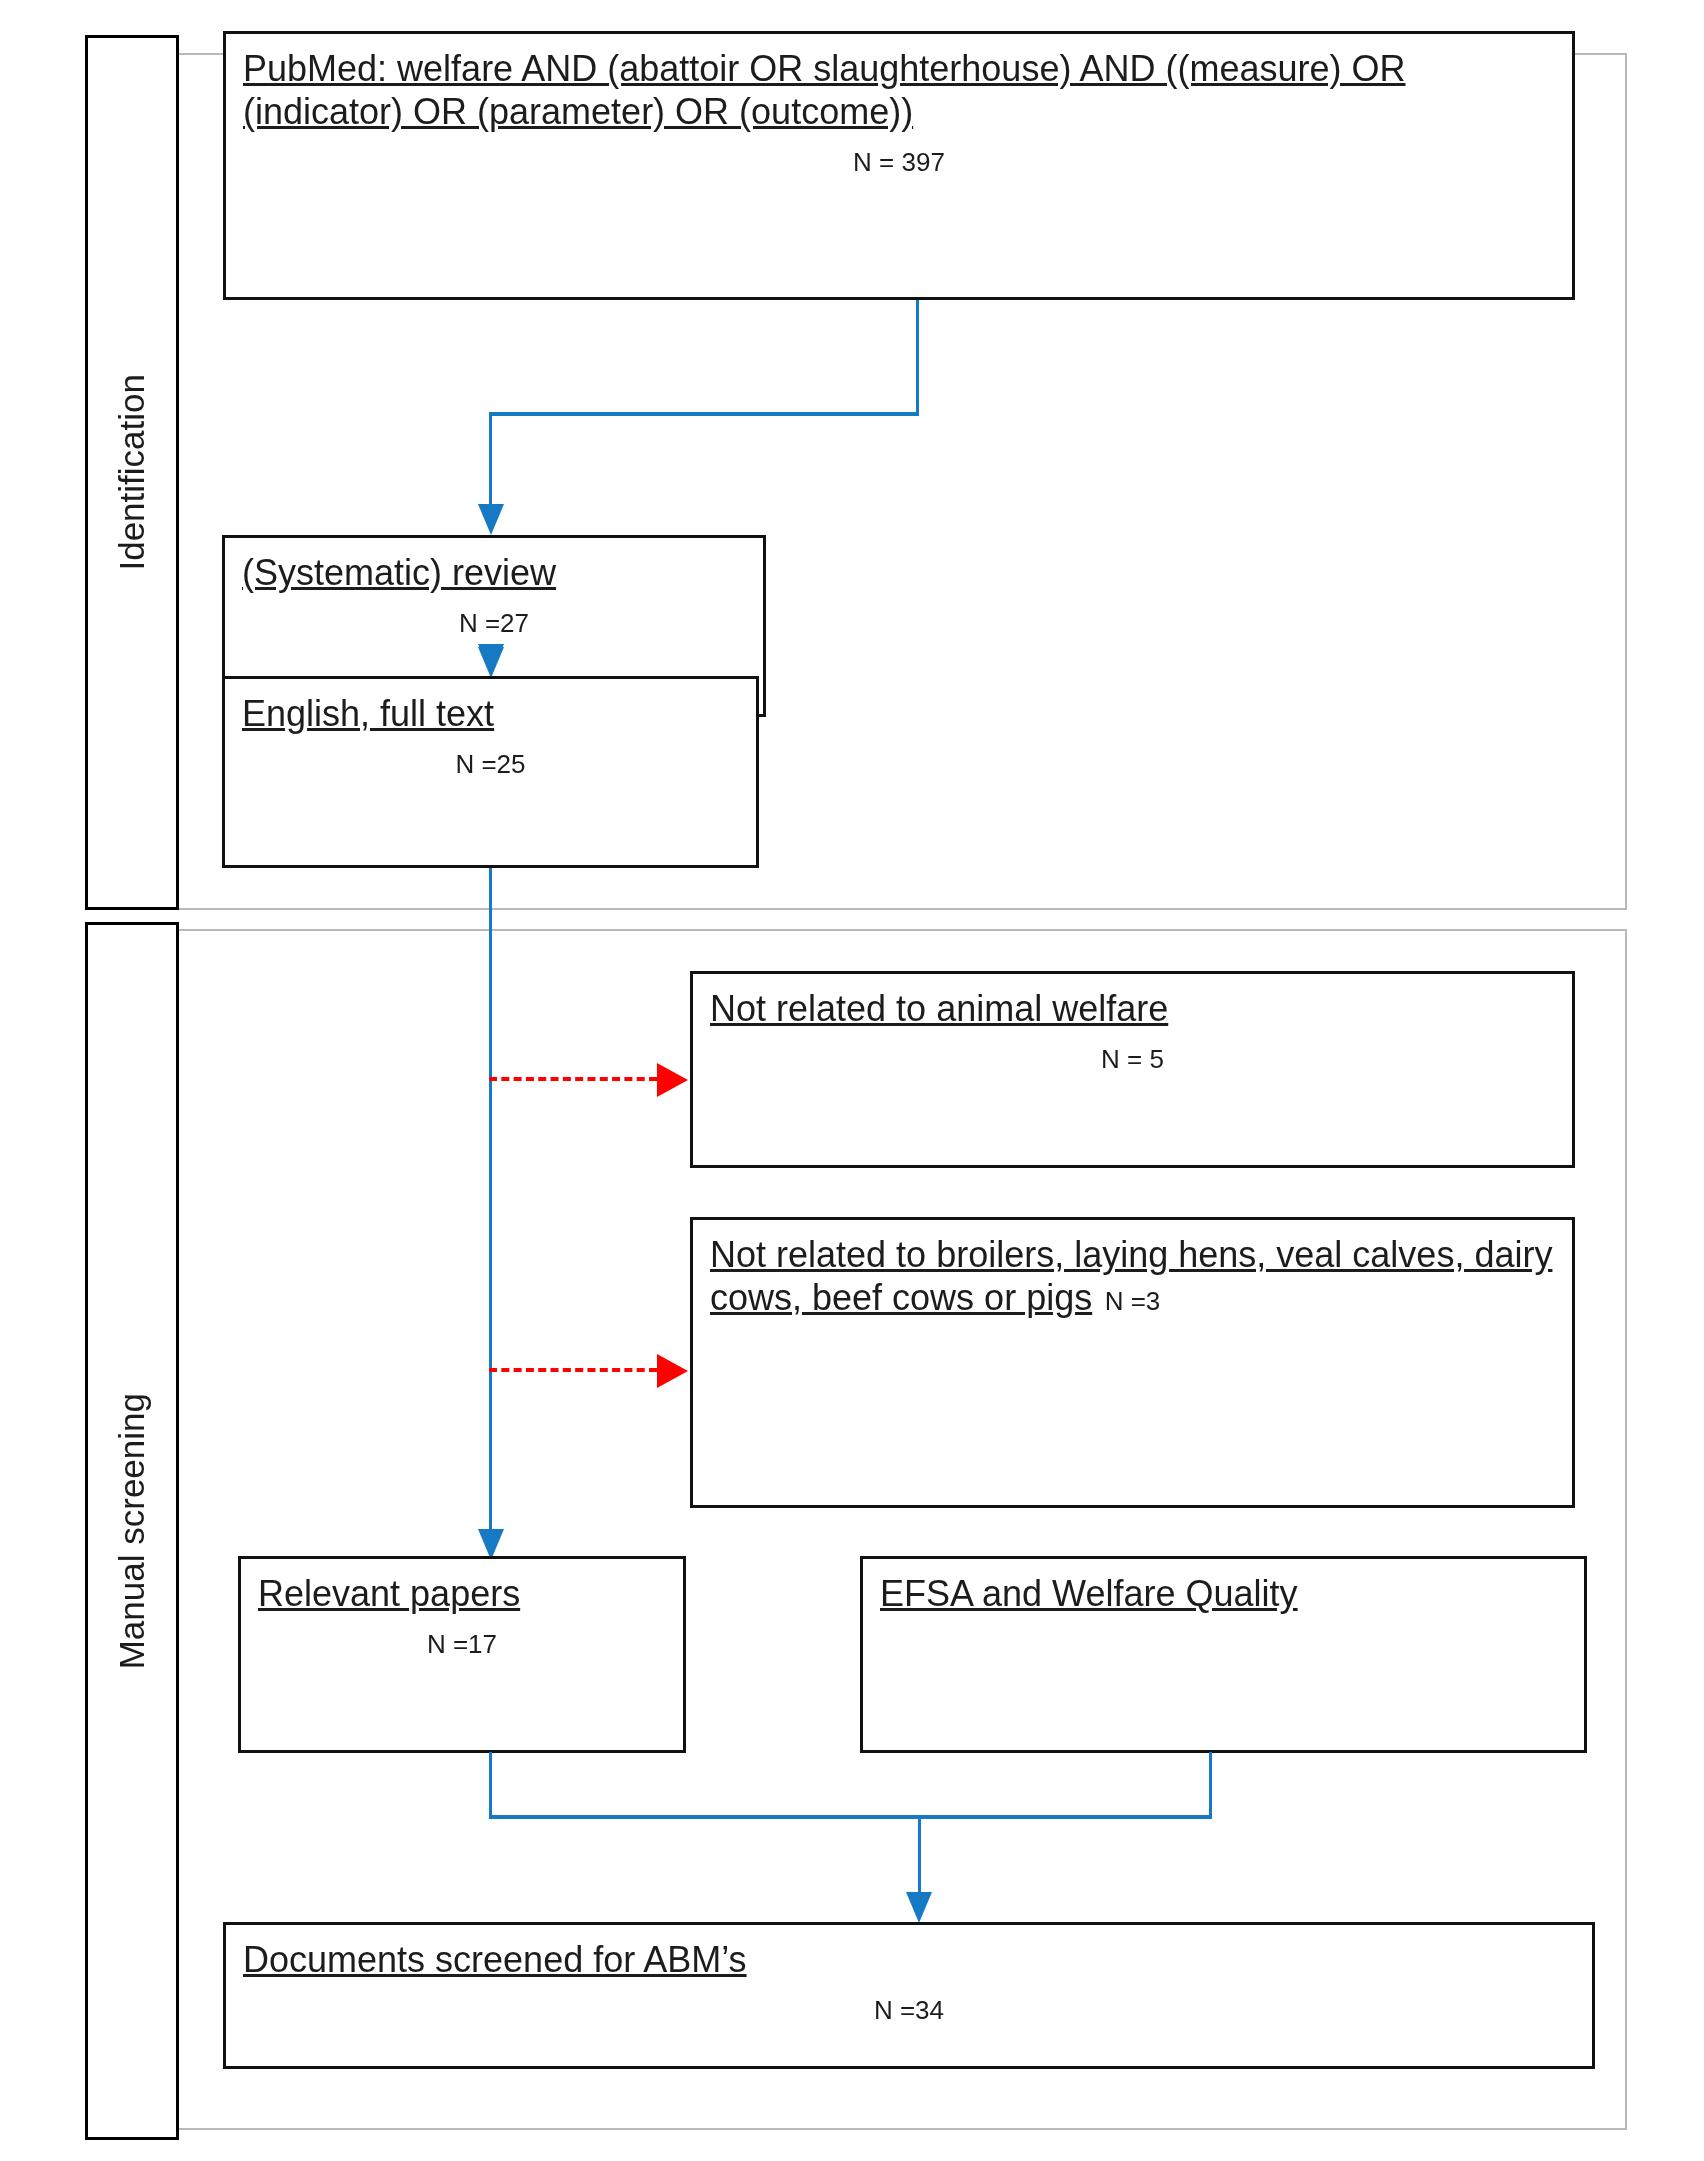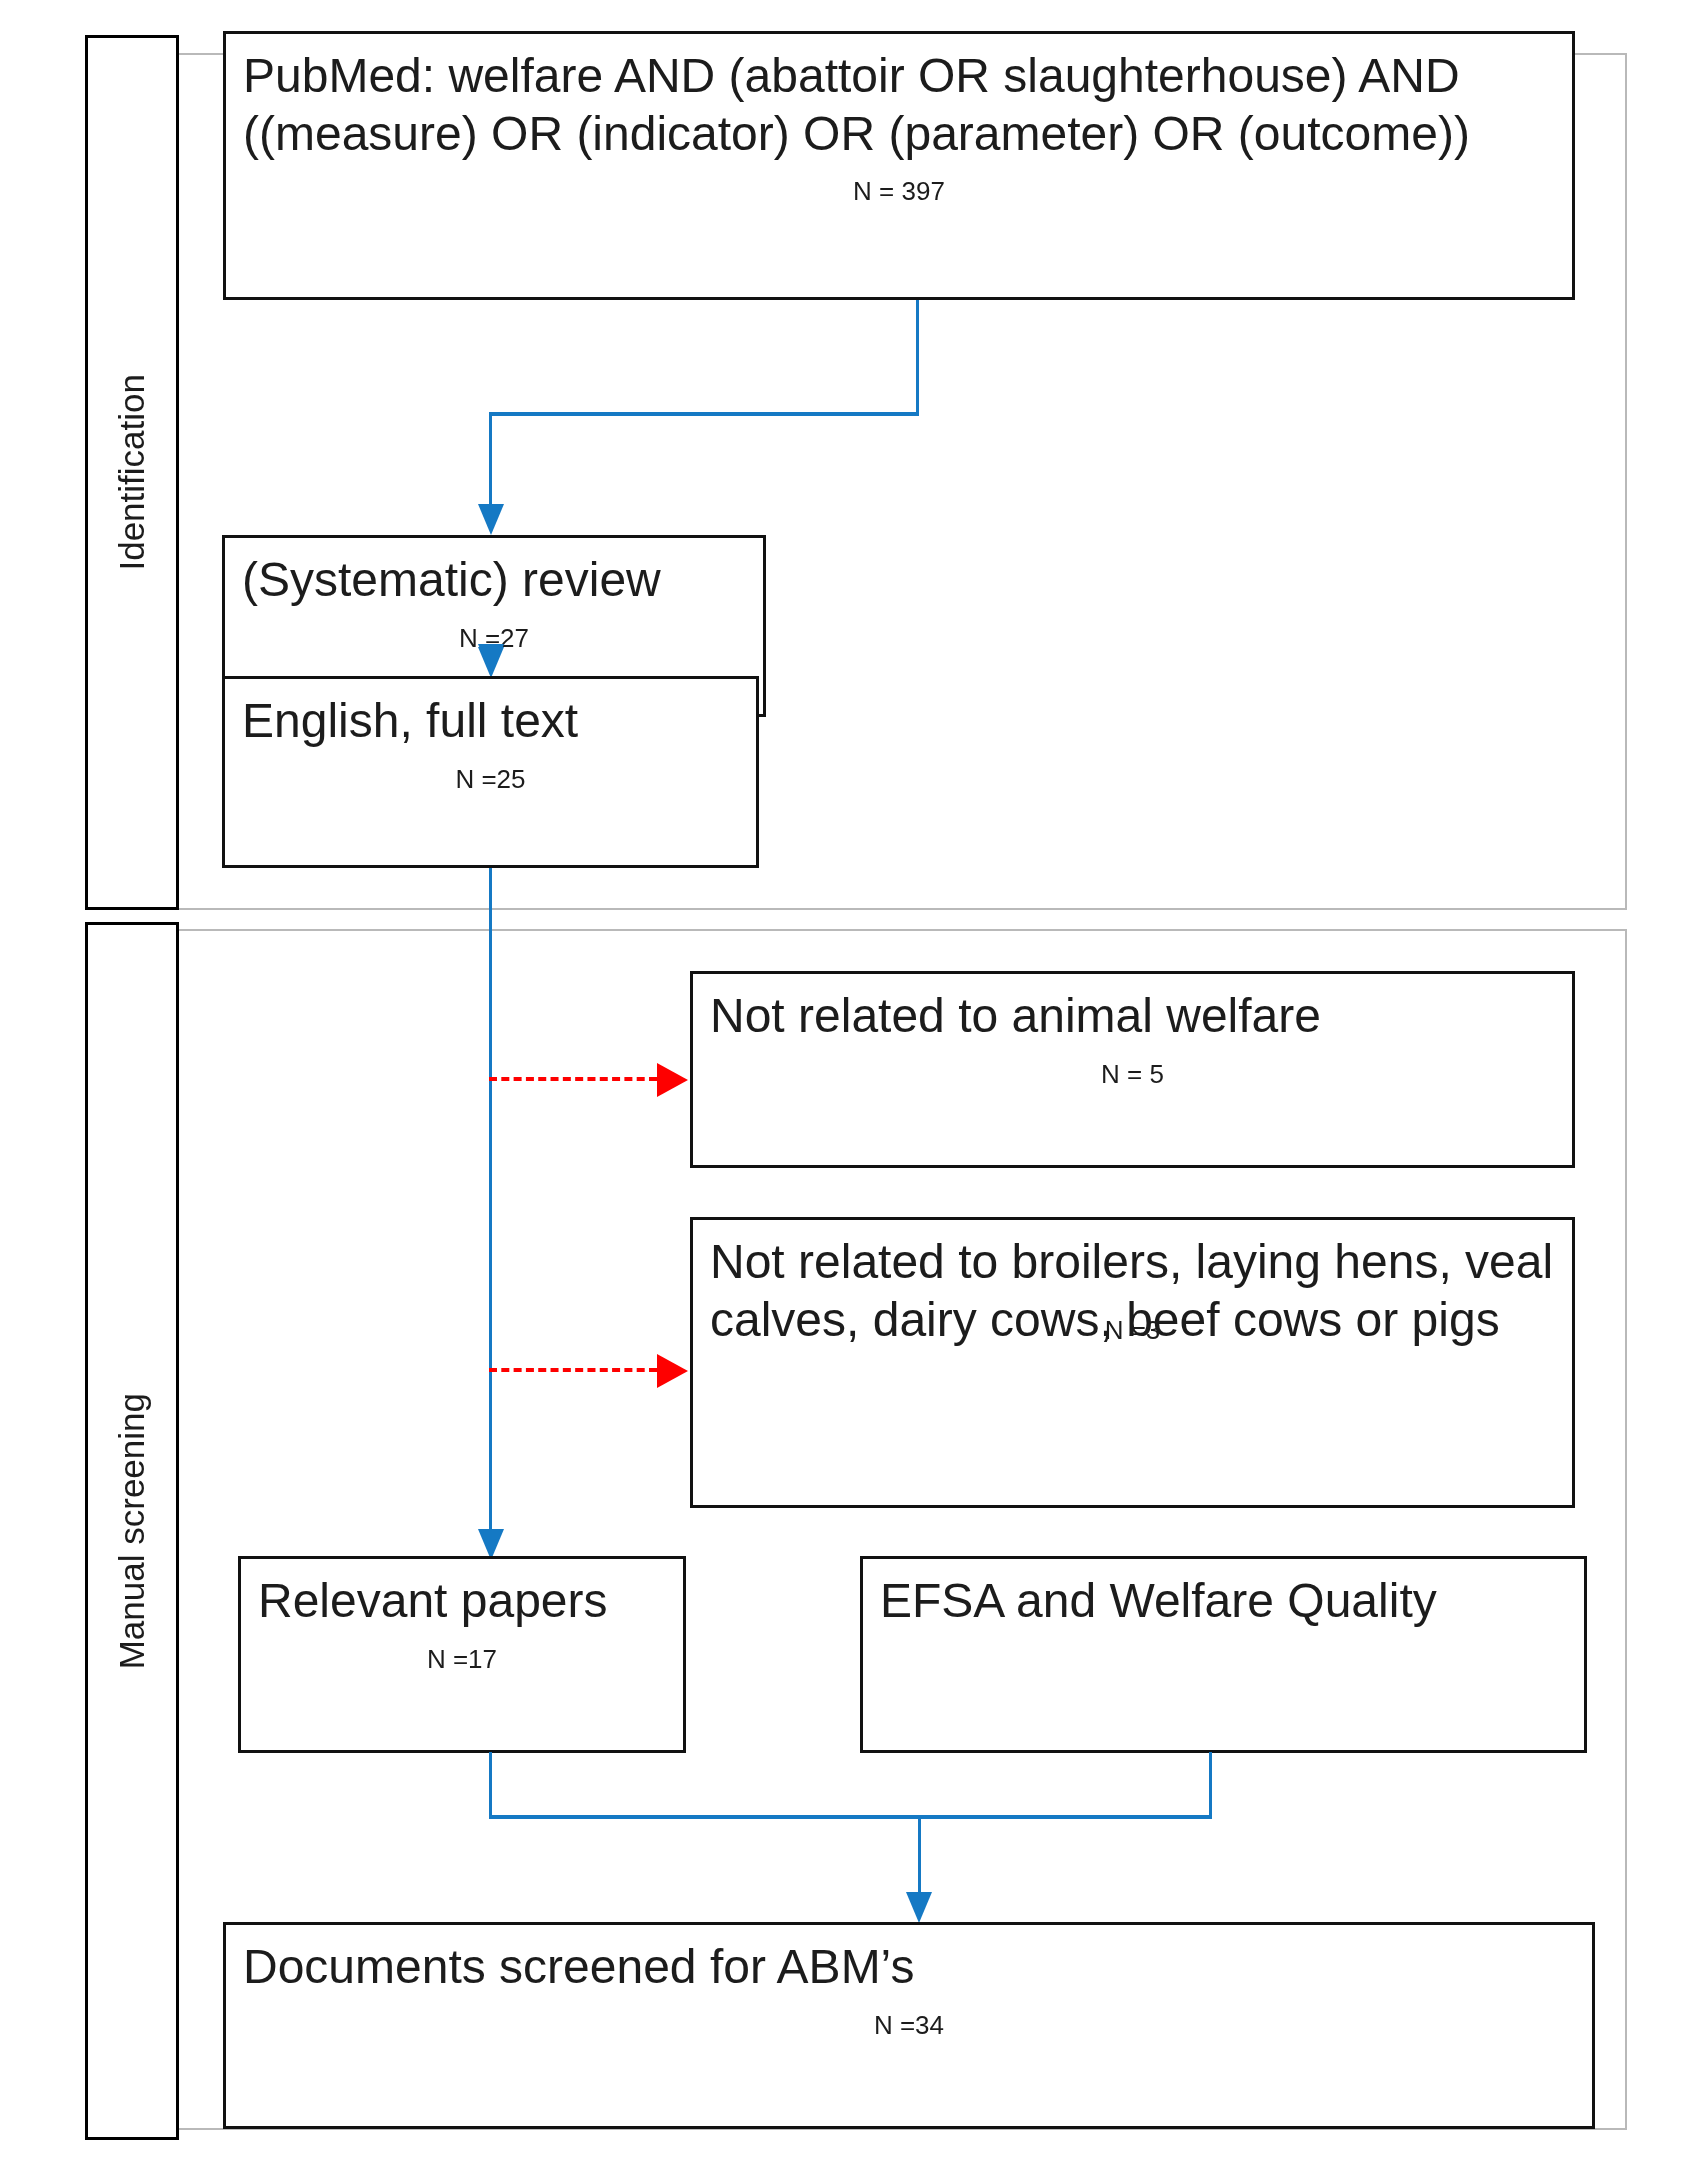--- a/index.html
+++ b/index.html
@@ -45,25 +45,26 @@
 
   
   .fbox{
     position:absolute;
     box-sizing:border-box;
     border:3px solid #111111;
     background:#ffffff;
     padding:13px 17px 0 17px;
   }
   .fbox .ftitle{
-    font-size:48px;
+    font-size:36px;
     line-height:1.20;
     color:#1c1c1c;
     font-weight:400;
     text-align:left;
+    text-decoration:underline;
   }
   .fbox .fcount{
     font-size:26px;
     color:#1c1c1c;
     text-align:center;
     font-weight:400;
     margin-top:14px;
   }
   
   .fbox .fcount-inline{
@@ -165,19 +166,19 @@
   <div class="fbox" style="left:848px;top:1556px;width:727px;height:197px;margin-left:12px;">
     <div class="ftitle">EFSA and Welfare Quality</div>
   </div>
 
   <div class="v-line" style="left:489px;top:1752px;height:65px;"></div>
   <div class="v-line" style="left:1209px;top:1752px;height:65px;"></div>
   <div class="h-line" style="left:489px;top:1815px;width:723px;"></div>
   <div class="v-line" style="left:918px;top:1815px;height:85px;"></div>
   <div class="arrow-down" style="left:906px;top:1892px;"></div>
 
-  <div class="fbox" style="left:223px;top:1922px;width:1372px;height:207px;">
+  <div class="fbox" style="left:223px;top:1922px;width:1372px;height:147px;">
     <div class="ftitle">Documents screened for ABM’s</div>
     <div class="fcount">N =34</div>
   </div>
 
 </div>
 
 
 </body></html>

